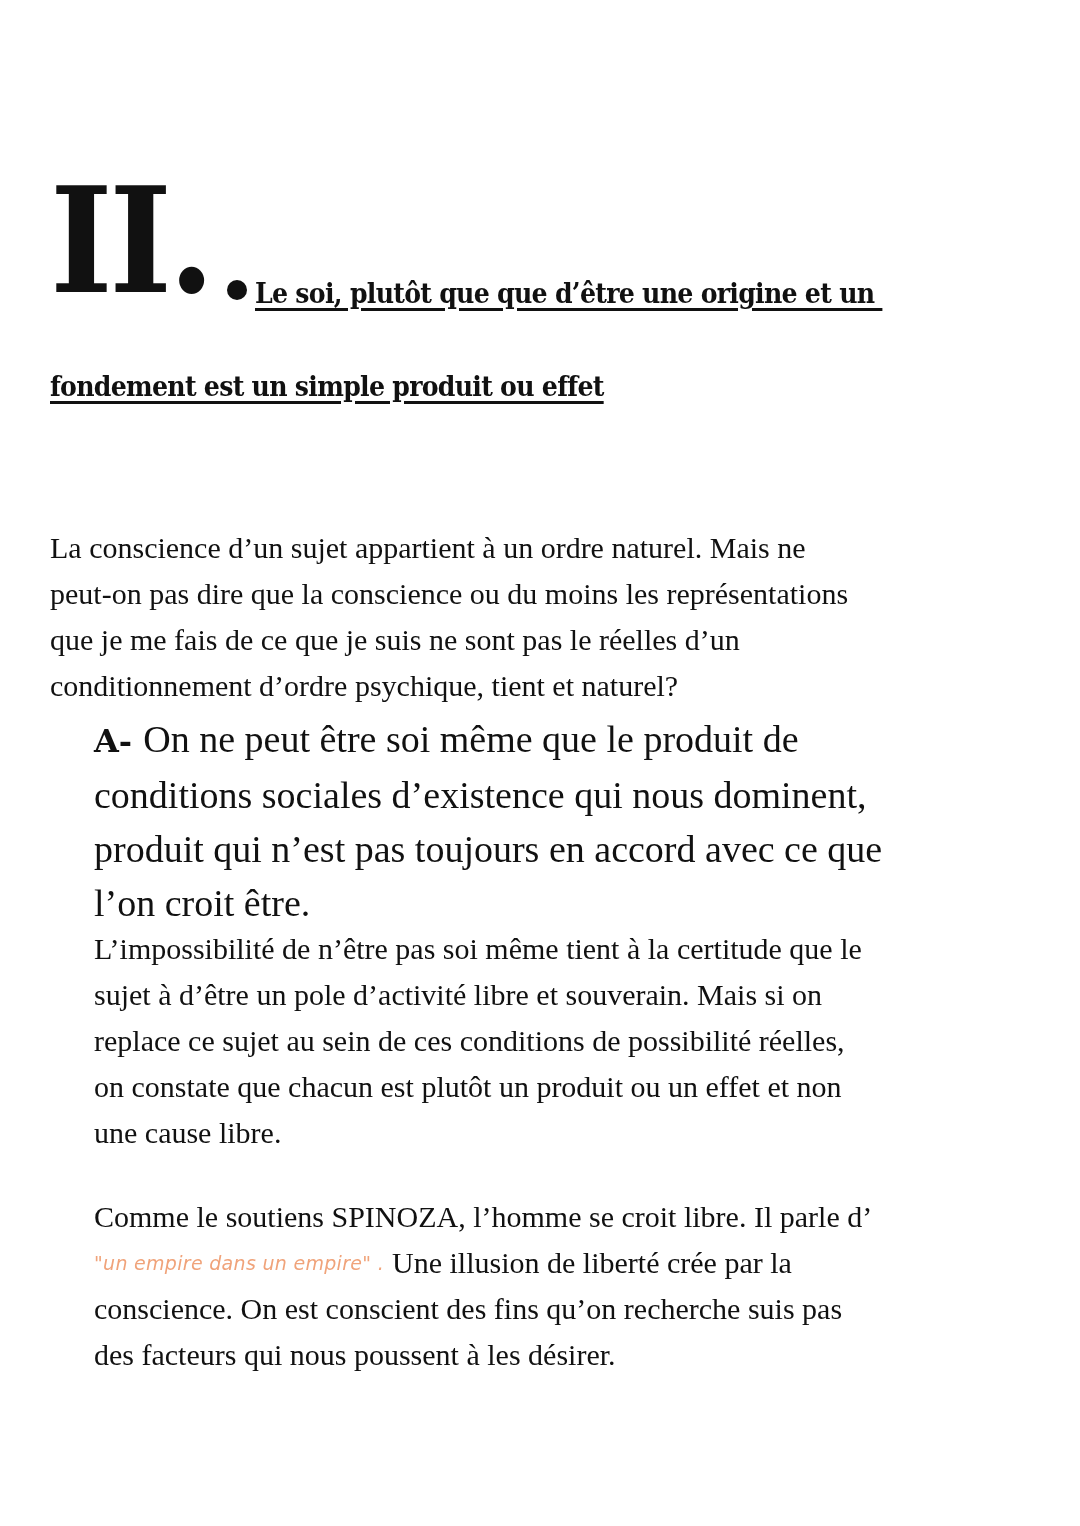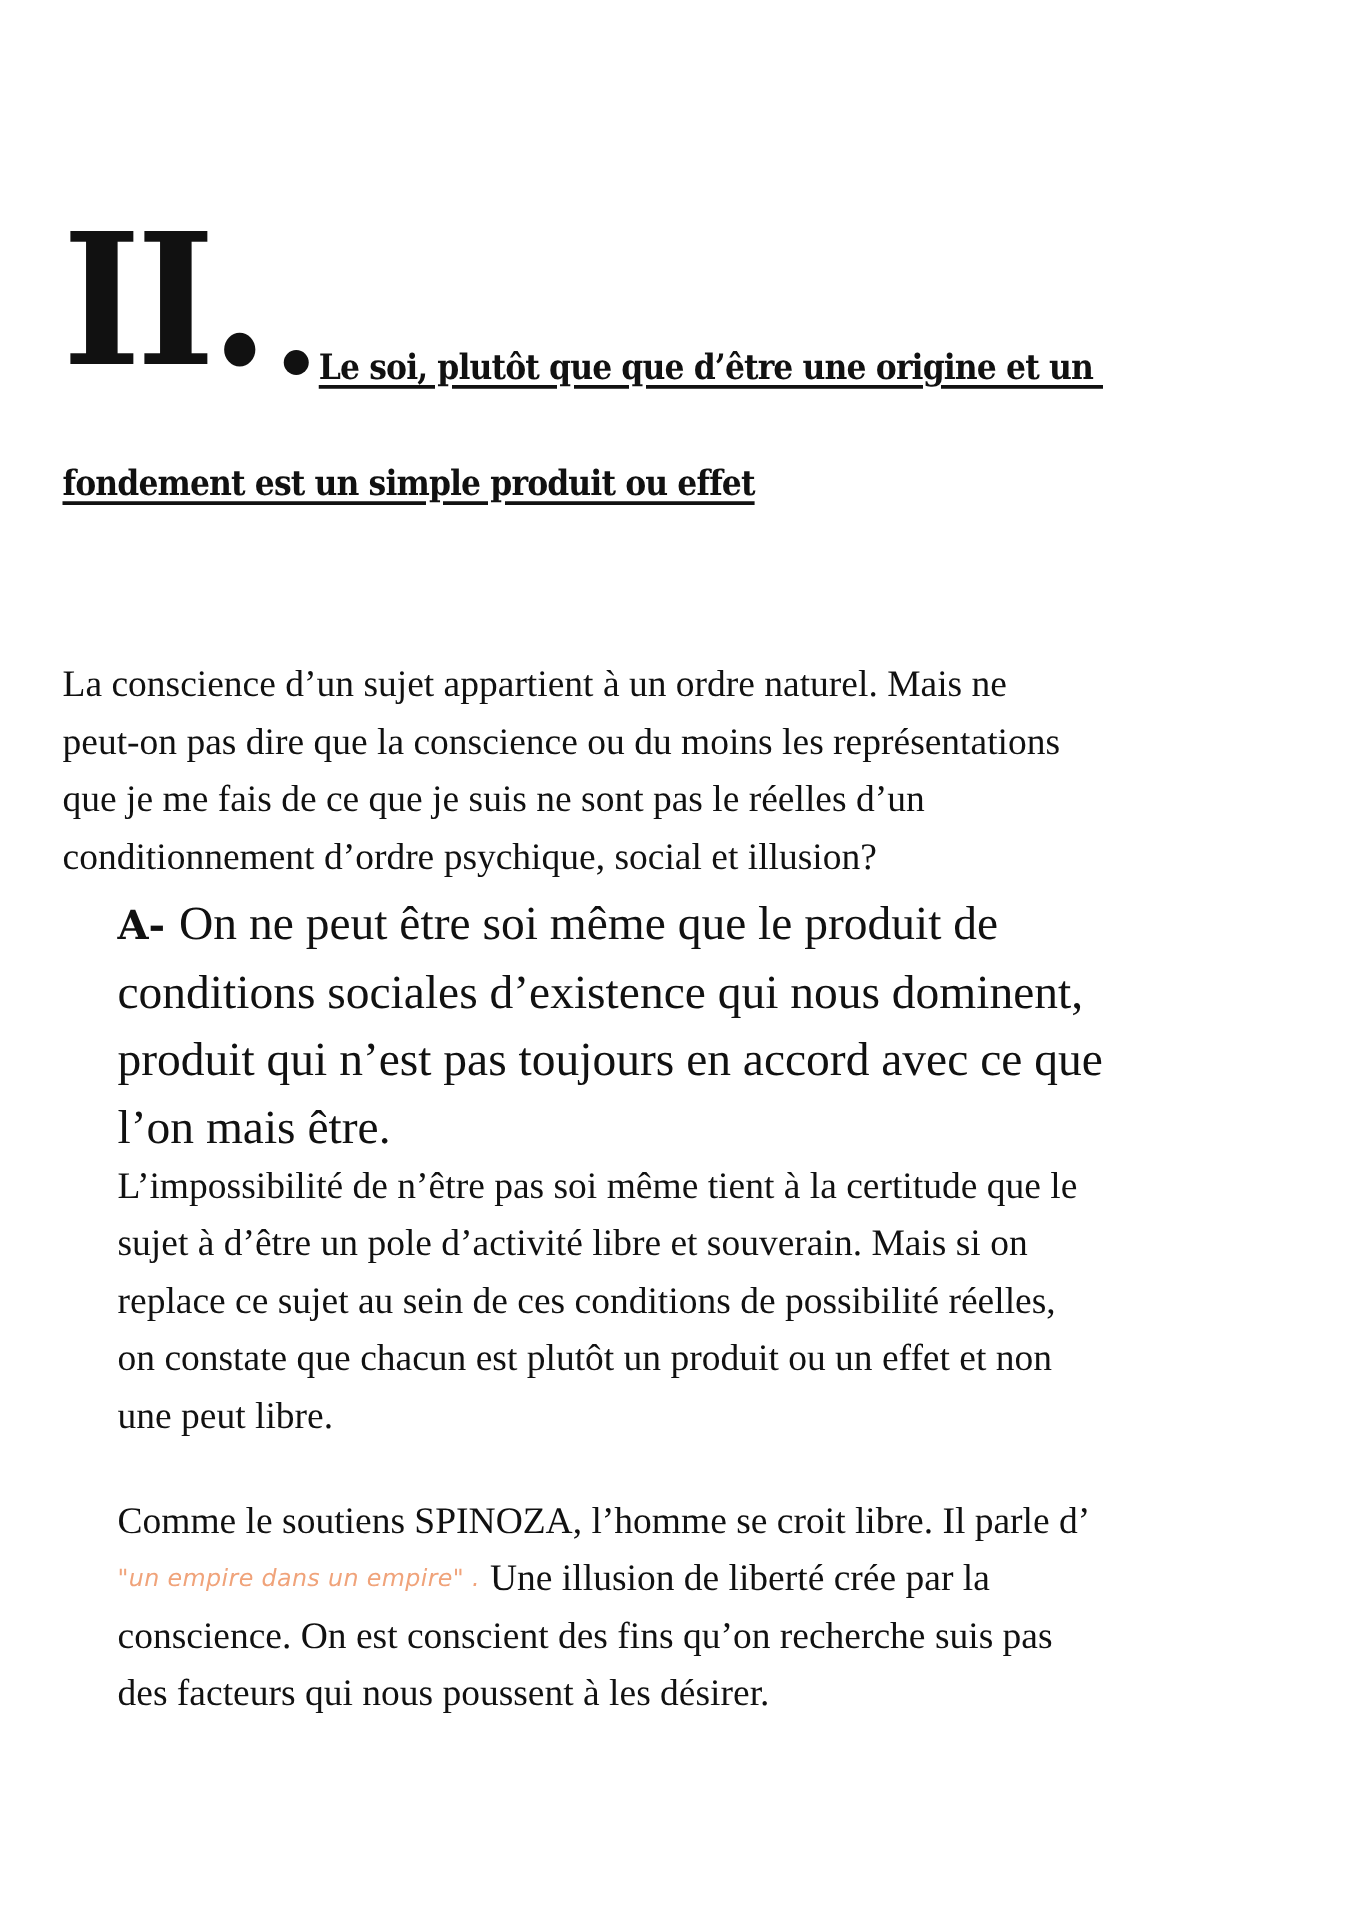--- a/index.html
+++ b/index.html
@@ -125,36 +125,36 @@
     <span class="roman">II.</span>
     <span class="bullet"></span>
     <span class="heading-line1">Le soi, plutôt que que d’être une origine et un </span>
   </div>
   <div class="heading-line2">fondement est un simple produit ou effet</div>
 
   <p class="para intro">
     <span class="line">La conscience d’un sujet appartient à un ordre naturel. Mais ne</span>
     <span class="line">peut-on pas dire que la conscience ou du moins les représentations</span>
     <span class="line">que je me fais de ce que je suis ne sont pas le réelles d’un</span>
-    <span class="line">conditionnement d’ordre psychique, social et illusion?</span>
+    <span class="line">conditionnement d’ordre psychique, tient et naturel?</span>
   </p>
 
   <div class="sub-heading">
     <span class="line"><span class="marker">A- </span><span class="u">On ne peut être soi même que le produit de </span></span>
     <span class="line"><span class="u">conditions sociales d’existence qui nous dominent, </span></span>
     <span class="line"><span class="u">produit qui n’est pas toujours en accord avec ce que </span></span>
-    <span class="line"><span class="u">l’on mais être. </span></span>
+    <span class="line"><span class="u">l’on croit être. </span></span>
   </div>
 
   <p class="para p1">
     <span class="line">L’impossibilité de n’être pas soi même tient à la certitude que le</span>
     <span class="line">sujet à d’être un pole d’activité libre et souverain. Mais si on</span>
     <span class="line">replace ce sujet au sein de ces conditions de possibilité réelles,</span>
     <span class="line">on constate que chacun est plutôt un produit ou un effet et non</span>
-    <span class="line">une peut libre.</span>
+    <span class="line">une cause libre.</span>
   </p>
 
   <p class="para p2">
     <span class="line">Comme le soutiens SPINOZA, l’homme se croit libre. Il parle d’</span>
     <span class="line"><span class="quote">"un empire dans un empire" .</span><span>Une illusion de liberté crée par la</span></span>
     <span class="line">conscience. On est conscient des fins qu’on recherche suis pas</span>
     <span class="line">des facteurs qui nous poussent à les désirer.</span>
   </p>
 
 </div>

